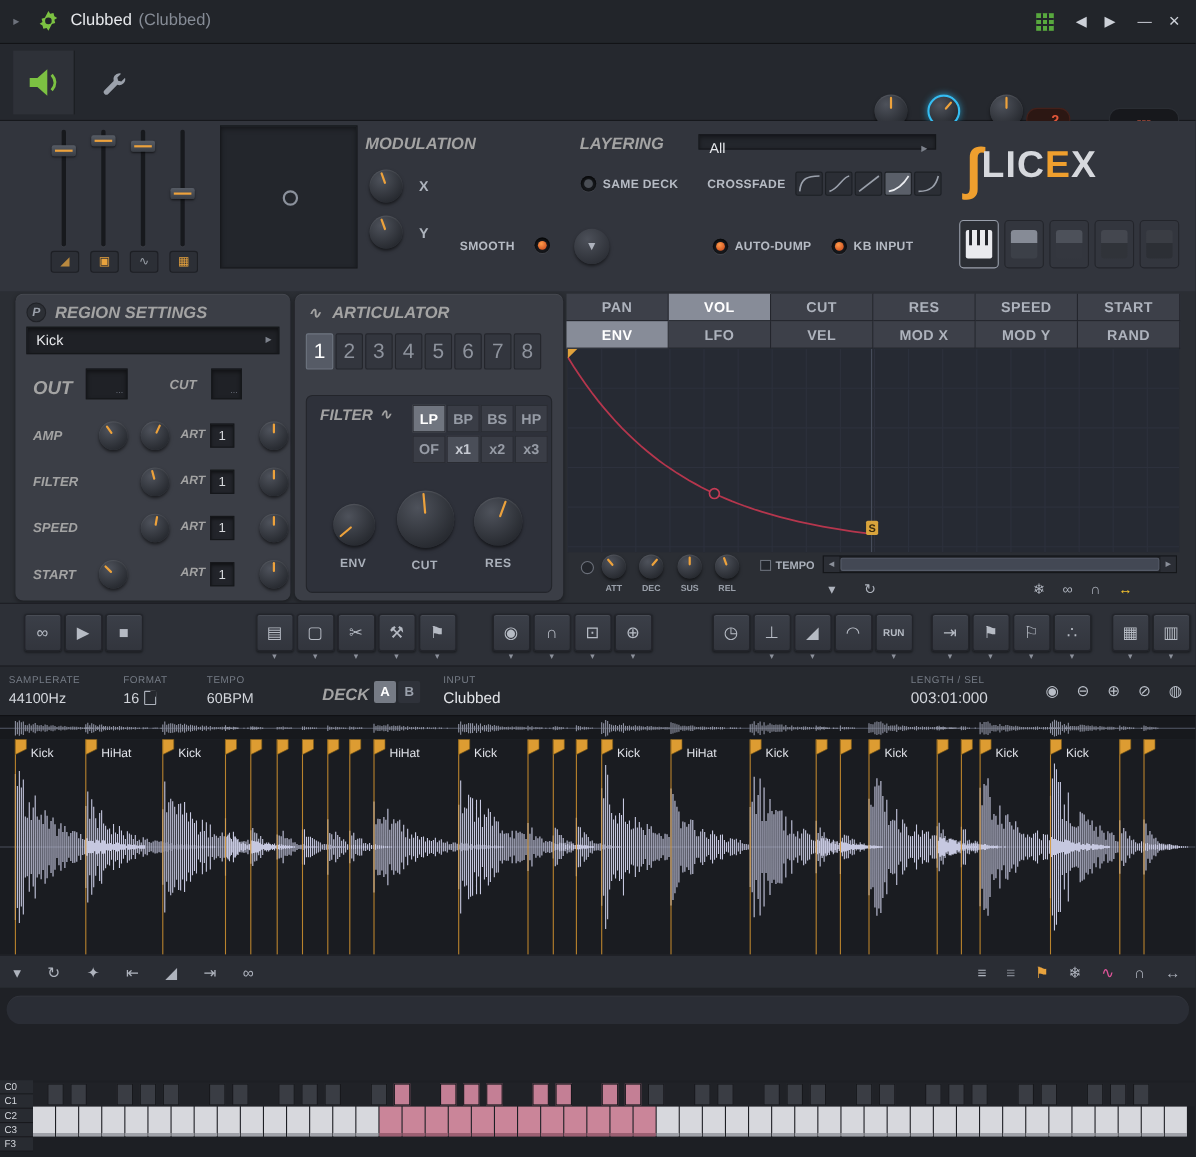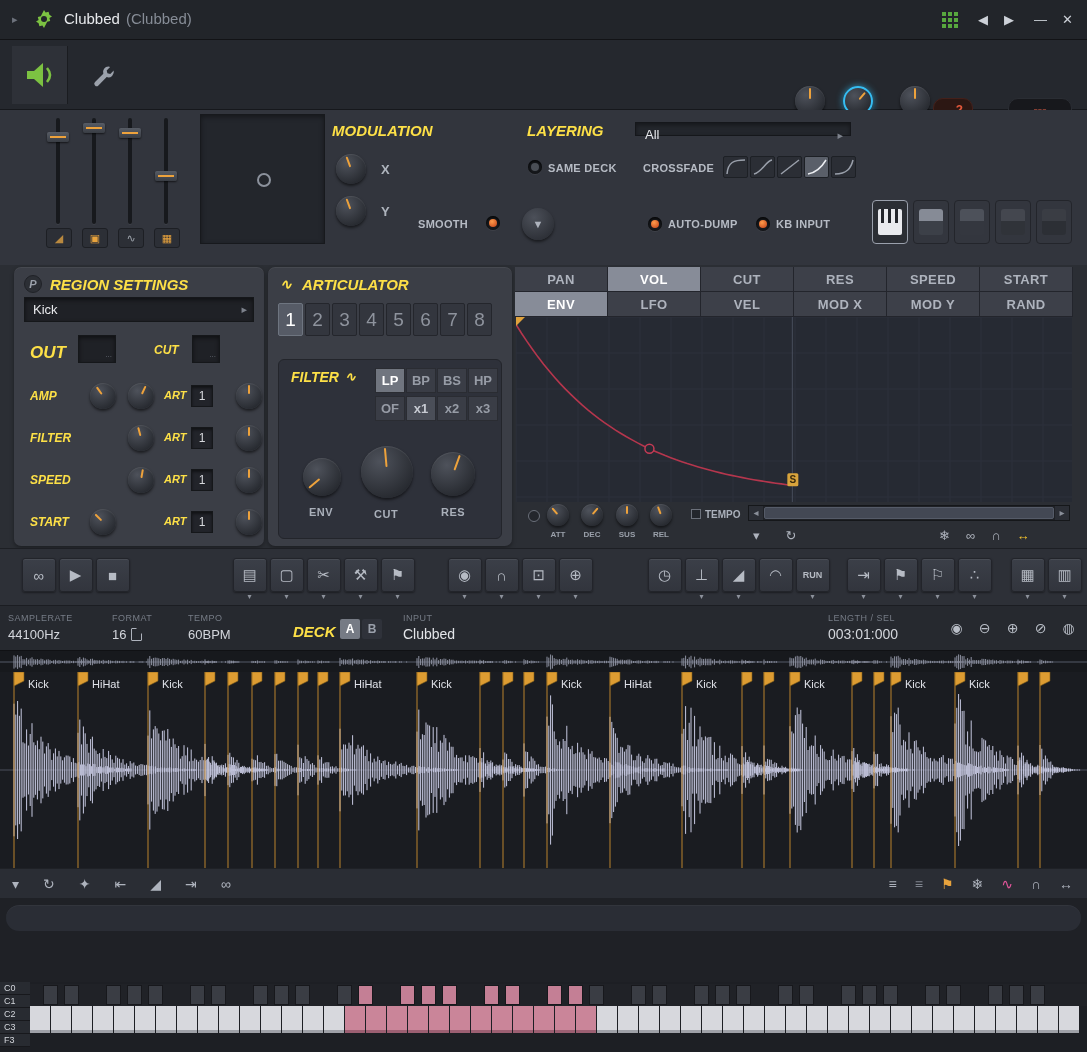--- a/index.html
+++ b/index.html
@@ -1,18 +1,18 @@
 <!DOCTYPE html>
 <html><head>
 <meta charset="utf-8">
 <style>
 *{margin:0;padding:0;box-sizing:border-box}
 body{background:#131418;font-family:"Liberation Sans",sans-serif;-webkit-font-smoothing:antialiased}
 #app{position:relative;width:1087px;height:1052px;background:#2b2e34;overflow:hidden;font-family:"Liberation Sans",sans-serif}
-.lbl{font-style:italic;font-weight:bold;color:#fde047}
+.lbl{font-style:italic;font-weight:bold;color:#a3a3a3}
 svg text{font-family:"Liberation Sans",sans-serif}
 
 
 #titlebar{position:absolute;left:0;top:0;width:1087px;height:40px;background:#22252a;border-bottom:1px solid #121316}
 #titlebar .tb-arrow{position:absolute;left:12px;top:13px;color:#6d727c;font-size:11px}
 #titlebar .title{position:absolute;left:64px;top:10px;font-size:15px;color:#e7e9ec}
 #titlebar .subtitle{color:#868c96;margin-left:6px}
 .grid-ico{position:absolute;left:942px;top:12px;width:16px;height:16px;background:#58a83e;
  background-image:linear-gradient(90deg,transparent 0 4px,#22252a 4px 6px,transparent 6px 10px,#22252a 10px 12px,transparent 12px 16px),
  linear-gradient(0deg,transparent 0 4px,#22252a 4px 6px,transparent 6px 10px,#22252a 10px 12px,transparent 12px 16px)}
@@ -290,20 +290,23 @@
         <svg width="22" height="18" viewBox="0 0 22 18">
           <path d="M2,16 C8,15 14,12 20,2" stroke="#eceef2" fill="none" stroke-width="1.5"></path>
         </svg>
       </div>
     <div class="cf-btn" style="left:831px">
         <svg width="22" height="18" viewBox="0 0 22 18">
           <path d="M2,16 C14,16 18,10 20,2" stroke="#9aa0ab" fill="none" stroke-width="1.5"></path>
         </svg>
       </div>
 
+    <div id="logo">
+      <span class="sw">∫</span><span class="lt">LIC</span><span class="or">E</span><span class="lt">X</span>
+    </div>
 
     <div id="dd-circle"><span>▼</span></div>
     <div class="led on" style="left:648px;top:107px"></div>
     <span class="opt-label" style="left:668px;top:108px">AUTO-DUMP</span>
     <div class="led on" style="left:756px;top:107px"></div>
     <span class="opt-label" style="left:776px;top:108px">KB INPUT</span>
 
     <div id="deck-btns">
       <div class="deck-btn sel">
           <div class="piano-ico"></div>

